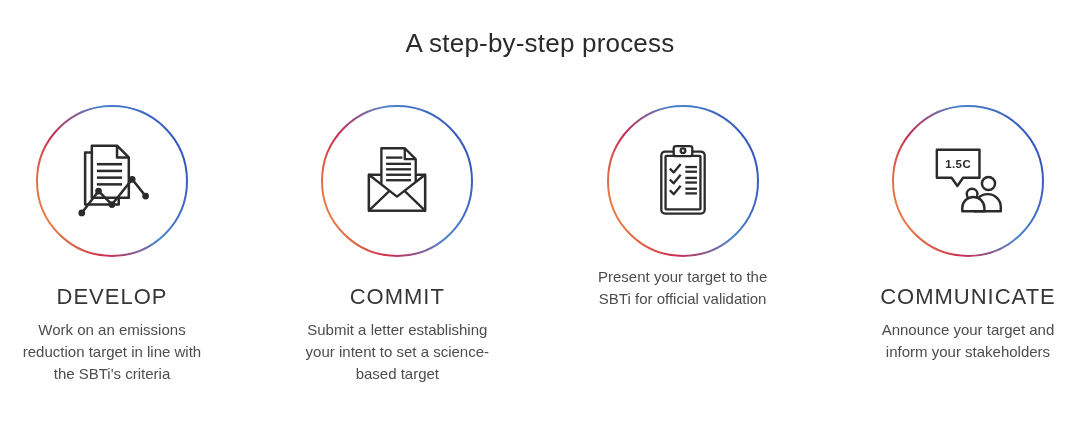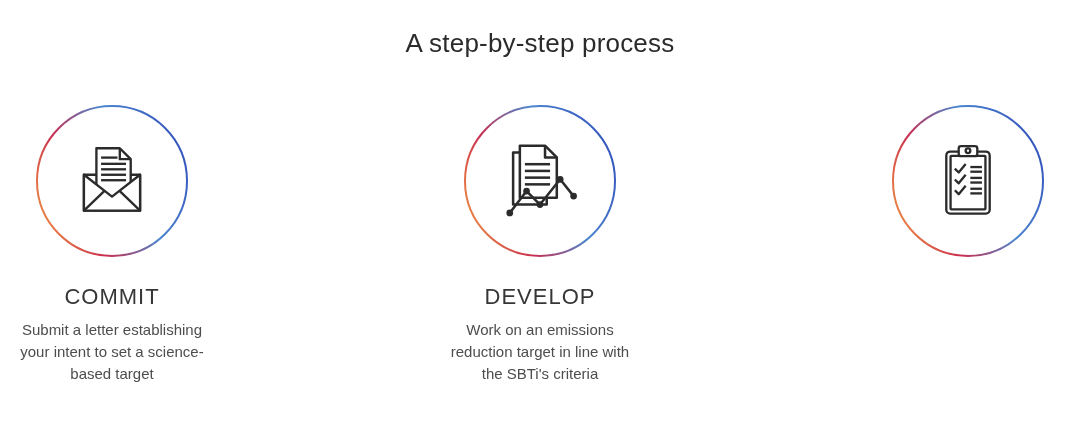--- a/index.html
+++ b/index.html
@@ -66,20 +66,45 @@
 <body>
 
 <main>
   <h2 class="section-title">A step-by-step process</h2>
 
   <div class="steps-row">
 
     <div class="step">
       <div class="circle">
         <svg class="ring" viewBox="0 0 152 152">
+          <circle cx="76" cy="76" r="75" fill="none" stroke="url(#ring-grad)" stroke-width="2"></circle>
+        </svg>
+        <svg class="icon" width="84" height="84" viewBox="0 0 100 100">
+          <rect class="wfill" x="18" y="16" width="40" height="62"></rect>
+          <path class="wfill" d="M26,8 H56 L70,22 V70 H26 Z"></path>
+          <path d="M56,8 V22 H70"></path>
+          <line x1="32" y1="30" x2="62" y2="30"></line>
+          <line x1="32" y1="38" x2="62" y2="38"></line>
+          <line x1="32" y1="46" x2="62" y2="46"></line>
+          <line x1="32" y1="54" x2="62" y2="54"></line>
+          <polyline points="14,88 34,62 50,78 74,48 90,68"></polyline>
+          <circle class="dfill" cx="14" cy="88" r="4"></circle>
+          <circle class="dfill" cx="34" cy="62" r="4"></circle>
+          <circle class="dfill" cx="50" cy="78" r="4"></circle>
+          <circle class="dfill" cx="74" cy="48" r="4"></circle>
+          <circle class="dfill" cx="90" cy="68" r="4"></circle>
+        </svg>
+      </div>
+      <h3 class="step-title">DEVELOP</h3>
+      <p class="step-desc">Work on an emissions reduction target in line with the SBTi's criteria</p>
+    </div>
+
+    <div class="step">
+      <div class="circle">
+        <svg class="ring" viewBox="0 0 152 152">
           <defs>
             <linearGradient id="ring-grad" x1="0%" y1="72%" x2="100%" y2="28%">
               <stop offset="0" stop-color="#EC8843"></stop>
               <stop offset="0.28" stop-color="#C92D50"></stop>
               <stop offset="0.62" stop-color="#4C87CE"></stop>
               <stop offset="1" stop-color="#3453BC"></stop>
             </linearGradient>
           </defs>
           <circle cx="76" cy="76" r="75" fill="none" stroke="url(#ring-grad)" stroke-width="2"></circle>
         </svg>
@@ -99,59 +124,52 @@
       </div>
       <h3 class="step-title">COMMIT</h3>
       <p class="step-desc">Submit a letter establishing your intent to set a science-based target</p>
     </div>
 
     <div class="step">
       <div class="circle">
         <svg class="ring" viewBox="0 0 152 152">
           <circle cx="76" cy="76" r="75" fill="none" stroke="url(#ring-grad)" stroke-width="2"></circle>
         </svg>
-        <svg class="icon" width="84" height="84" viewBox="0 0 100 100">
-          <rect class="wfill" x="18" y="16" width="40" height="62"></rect>
-          <path class="wfill" d="M26,8 H56 L70,22 V70 H26 Z"></path>
-          <path d="M56,8 V22 H70"></path>
-          <line x1="32" y1="30" x2="62" y2="30"></line>
-          <line x1="32" y1="38" x2="62" y2="38"></line>
-          <line x1="32" y1="46" x2="62" y2="46"></line>
-          <line x1="32" y1="54" x2="62" y2="54"></line>
-          <polyline points="14,88 34,62 50,78 74,48 90,68"></polyline>
-          <circle class="dfill" cx="14" cy="88" r="4"></circle>
-          <circle class="dfill" cx="34" cy="62" r="4"></circle>
-          <circle class="dfill" cx="50" cy="78" r="4"></circle>
-          <circle class="dfill" cx="74" cy="48" r="4"></circle>
-          <circle class="dfill" cx="90" cy="68" r="4"></circle>
-        </svg>
-      </div>
-      <h3 class="step-title">DEVELOP</h3>
-      <p class="step-desc">Work on an emissions reduction target in line with the SBTi's criteria</p>
-    </div>
-
-    <div class="step">
-      <div class="circle">
-        <svg class="ring" viewBox="0 0 152 152">
-          <circle cx="76" cy="76" r="75" fill="none" stroke="url(#ring-grad)" stroke-width="2"></circle>
-        </svg>
         <svg class="icon" width="62" height="78" viewBox="0 0 80 100">
           <rect x="12" y="12" width="56" height="80" rx="5"></rect>
           <rect x="17.5" y="17.5" width="45" height="69" rx="1"></rect>
           <rect class="wfill" x="28" y="5" width="24" height="13" rx="3"></rect>
           <circle class="wfill" cx="40" cy="11" r="3"></circle>
           <polyline points="23,34 28,39 37,28"></polyline>
           <line x1="43" y1="32" x2="58" y2="32"></line>
           <line x1="43" y1="38" x2="58" y2="38"></line>
           <polyline points="23,48 28,53 37,42"></polyline>
           <line x1="43" y1="46" x2="58" y2="46"></line>
           <line x1="43" y1="52" x2="58" y2="52"></line>
           <polyline points="23,62 28,67 37,56"></polyline>
           <line x1="43" y1="60" x2="58" y2="60"></line>
           <line x1="43" y1="66" x2="58" y2="66"></line>
         </svg>
       </div>
+      <p class="step-desc">Present your target to the SBTi for official validation</p>
     </div>
 
+    <div class="step">
+      <div class="circle">
+        <svg class="ring" viewBox="0 0 152 152">
+          <circle cx="76" cy="76" r="75" fill="none" stroke="url(#ring-grad)" stroke-width="2"></circle>
+        </svg>
+        <svg class="icon" width="82" height="82" viewBox="0 0 100 100">
+          <path class="wfill" d="M12,12 H64 V46 H44 L37,56 L30,46 H12 Z"></path>
+          <text x="38" y="34" text-anchor="middle">1.5C</text>
+          <circle class="wfill" cx="75" cy="53" r="8"></circle>
+          <path class="wfill" d="M58,87 v-5 a16,16 0 0 1 32,0 v5 z"></path>
+          <circle class="wfill" cx="55" cy="66" r="6.5"></circle>
+          <path class="wfill" d="M43,87 v-4 a13.5,13.5 0 0 1 27,0 v4 z"></path>
+        </svg>
+      </div>
+      <h3 class="step-title">COMMUNICATE</h3>
+      <p class="step-desc">Announce your target and inform your stakeholders</p>
+    </div>
 
 
   </div>
 </main>
 
 </body></html>

